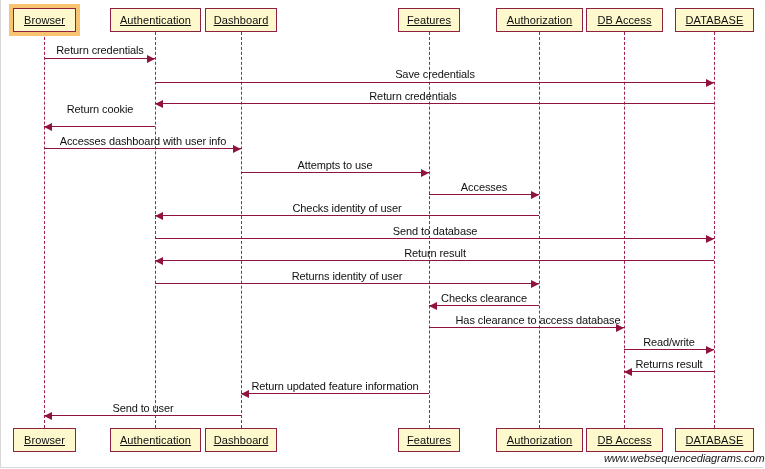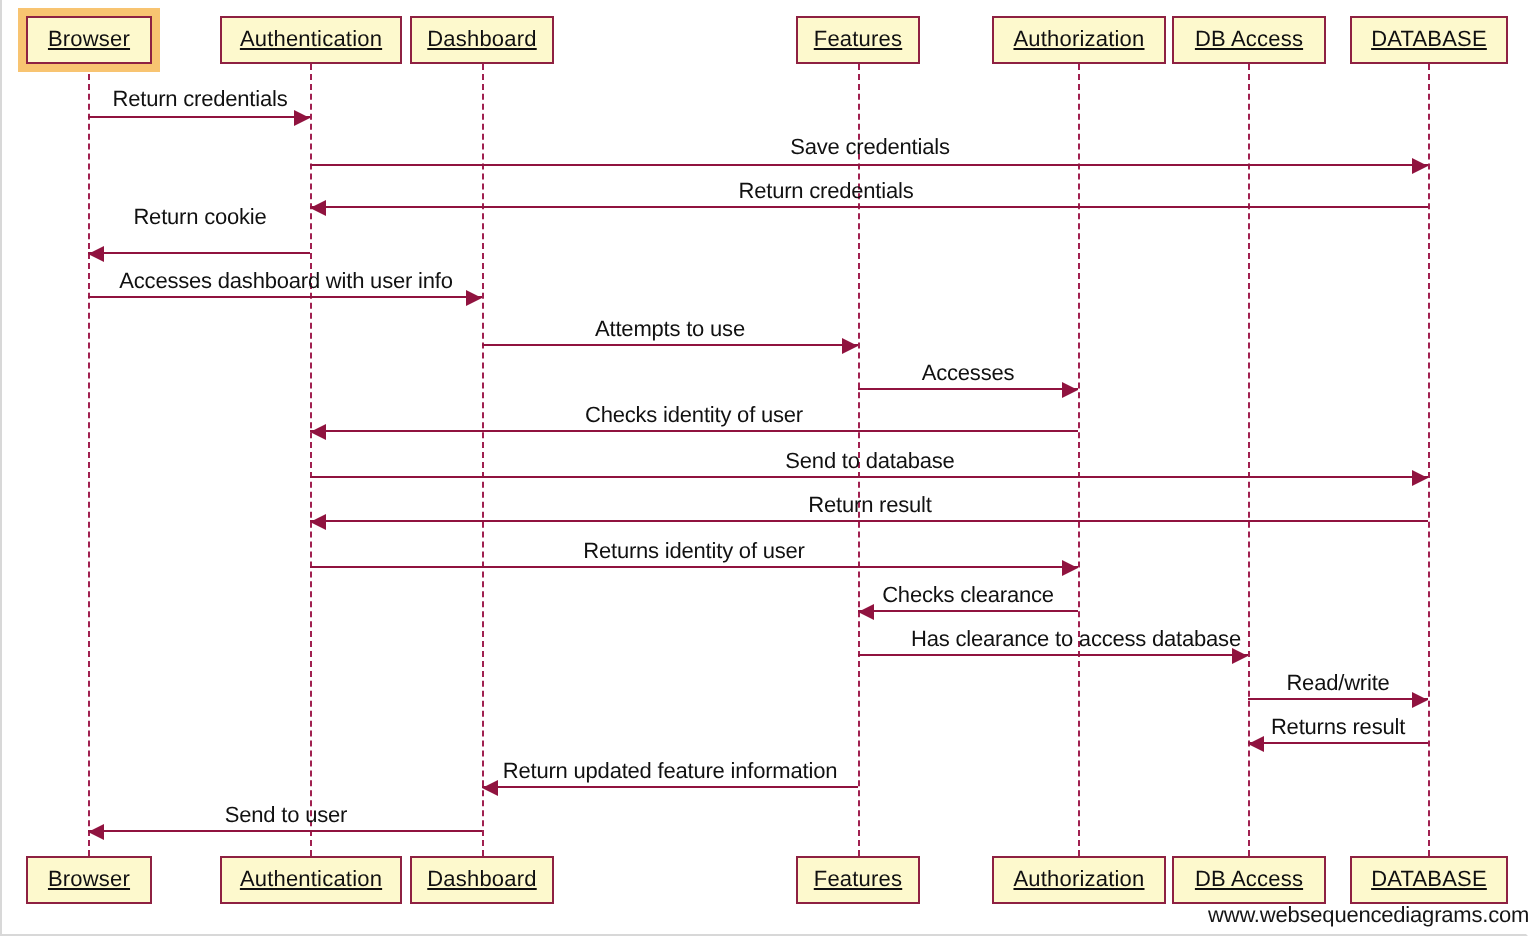--- a/index.html
+++ b/index.html
@@ -83,20 +83,21 @@
     white-space: nowrap;
     transform: translateX(-50%);
     letter-spacing: -0.1px;
   }
   .footer-text {
     position: absolute;
     font-size: 11px;
     color: #151515;
     white-space: nowrap;
     letter-spacing: -0.1px;
+    font-style: italic;
   }
 </style>
 </head>
 <body>
 
 <div id="diagram-root">
   <div class="frame-border"></div>
   <div id="layer-lifelines">
       <div class="lifeline" style="left: 44px; top: 32px; height: 396px;"></div>
       <div class="lifeline" style="left: 155px; top: 32px; height: 396px;"></div>

